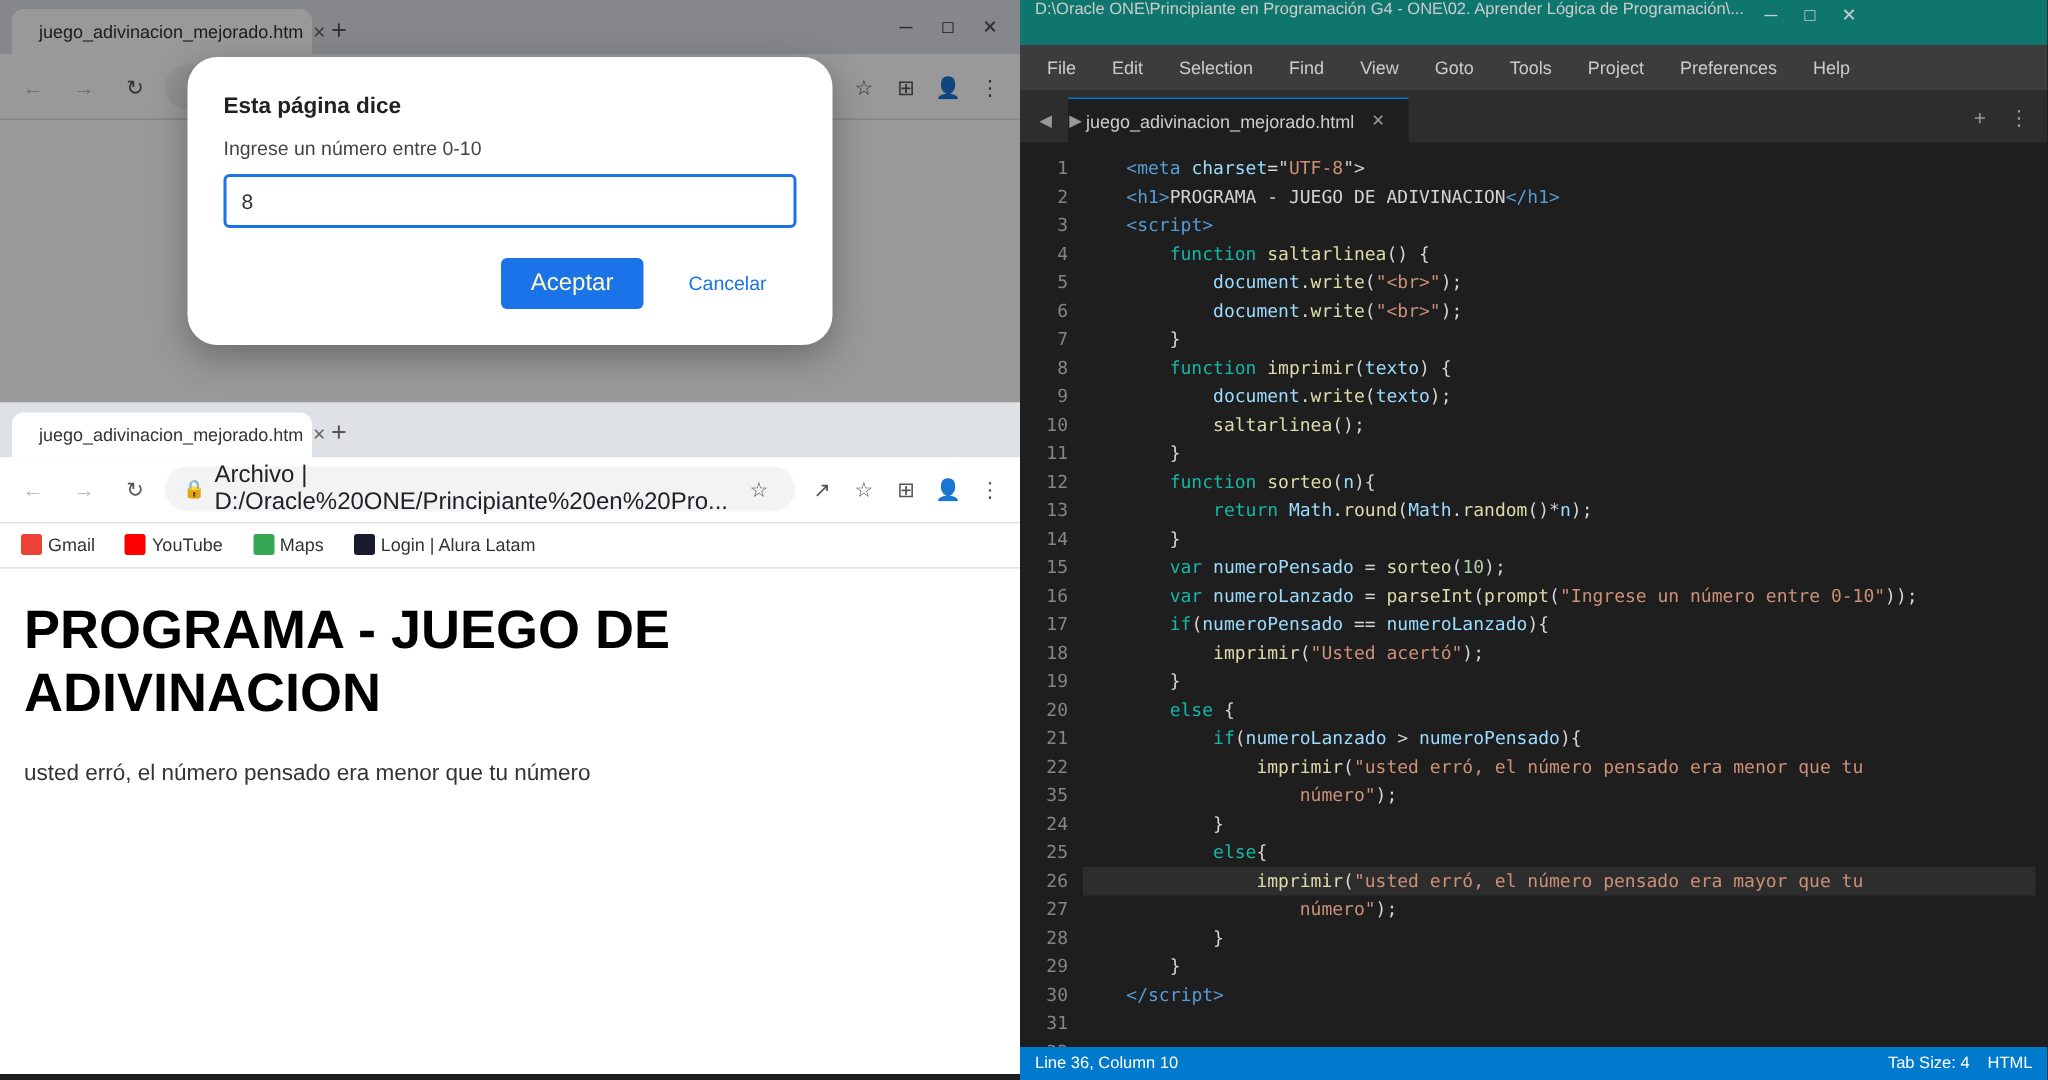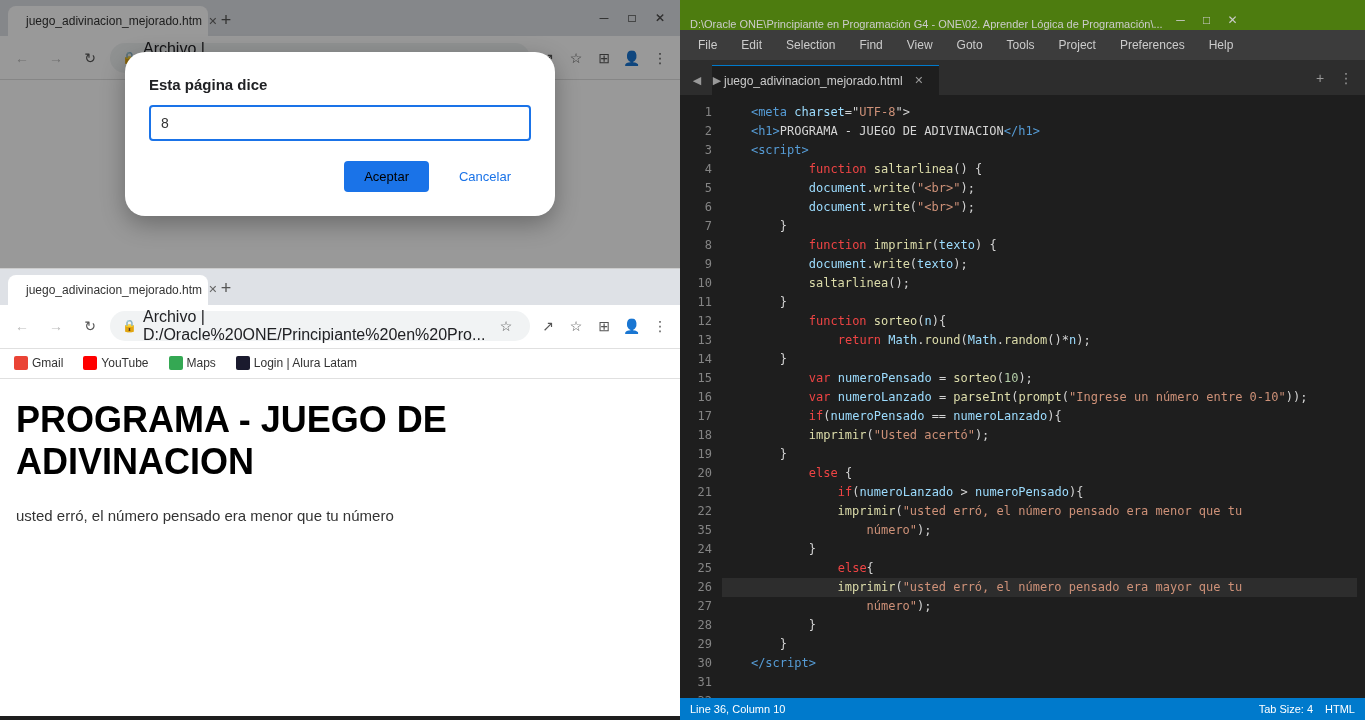--- a/index.html
+++ b/index.html
@@ -205,25 +205,25 @@
 
     .dialog-buttons {
       display: flex;
       justify-content: flex-end;
       gap: 10px;
       margin-top: 20px;
     }
 
     .btn-aceptar {
       background: #1a73e8;
-      color: #000000;
+      color: #fef9c3;
       border: none;
       border-radius: 4px;
       padding: 8px 20px;
-      font-size: 13px;
+      font-size: 16px;
       cursor: pointer;
       font-weight: 500;
     }
 
     .btn-cancelar {
       background: transparent;
       color: #1a73e8;
       border: none;
       border-radius: 4px;
       padding: 8px 20px;
@@ -261,23 +261,23 @@
     .editor-side {
       width: 685px;
       height: 720px;
       background: #1e1e1e;
       display: flex;
       flex-direction: column;
     }
 
     .editor-titlebar {
       height: 30px;
-      background: #4d7c0f;
-      display: flex;
-      align-items: flex-end;
+      background: #0f766e;
+      display: flex;
+      align-items: flex-start;
       padding: 0 10px;
       font-size: 11px;
       color: #ccc;
       gap: 8px;
     }
 
     .editor-win-controls {
       display: flex;
       gap: 6px;
     }
@@ -407,21 +407,21 @@
     .code-line {
       line-height: 19px;
       white-space: pre;
     }
 
     .code-line.active {
       background: #2d2d2d;
     }
 
     
-    .kw { color: #ef4444; margin-left: 29px; }
+    .kw { color: #14b8a6; }
     .fn { color: #dcdcaa; }
     .str { color: #ce9178; }
     .var-name { color: #9cdcfe; }
     .num { color: #b5cea8; }
     .tag { color: #569cd6; }
     .attr { color: #9cdcfe; }
     .punct { color: #d4d4d4; }
     .plain { color: #d4d4d4; }
 
     
@@ -472,20 +472,21 @@
         <div class="addr-icon">☆</div>
         <div class="addr-icon">⊞</div>
         <div class="addr-icon">👤</div>
         <div class="addr-icon">⋮</div>
       </div>
     </div>
 
     <div class="dialog-overlay">
       <div class="dialog-box">
         <div class="dialog-title">Esta página dice</div>
+        <div class="dialog-label">Ingrese un número entre 0-10</div>
         <input class="dialog-input" type="text" value="8" style="">
         <div class="dialog-buttons">
           <button class="btn-aceptar">Aceptar</button>
           <button class="btn-cancelar">Cancelar</button>
         </div>
       </div>
     </div>
   </div>
 
   <div class="browser-bottom">

